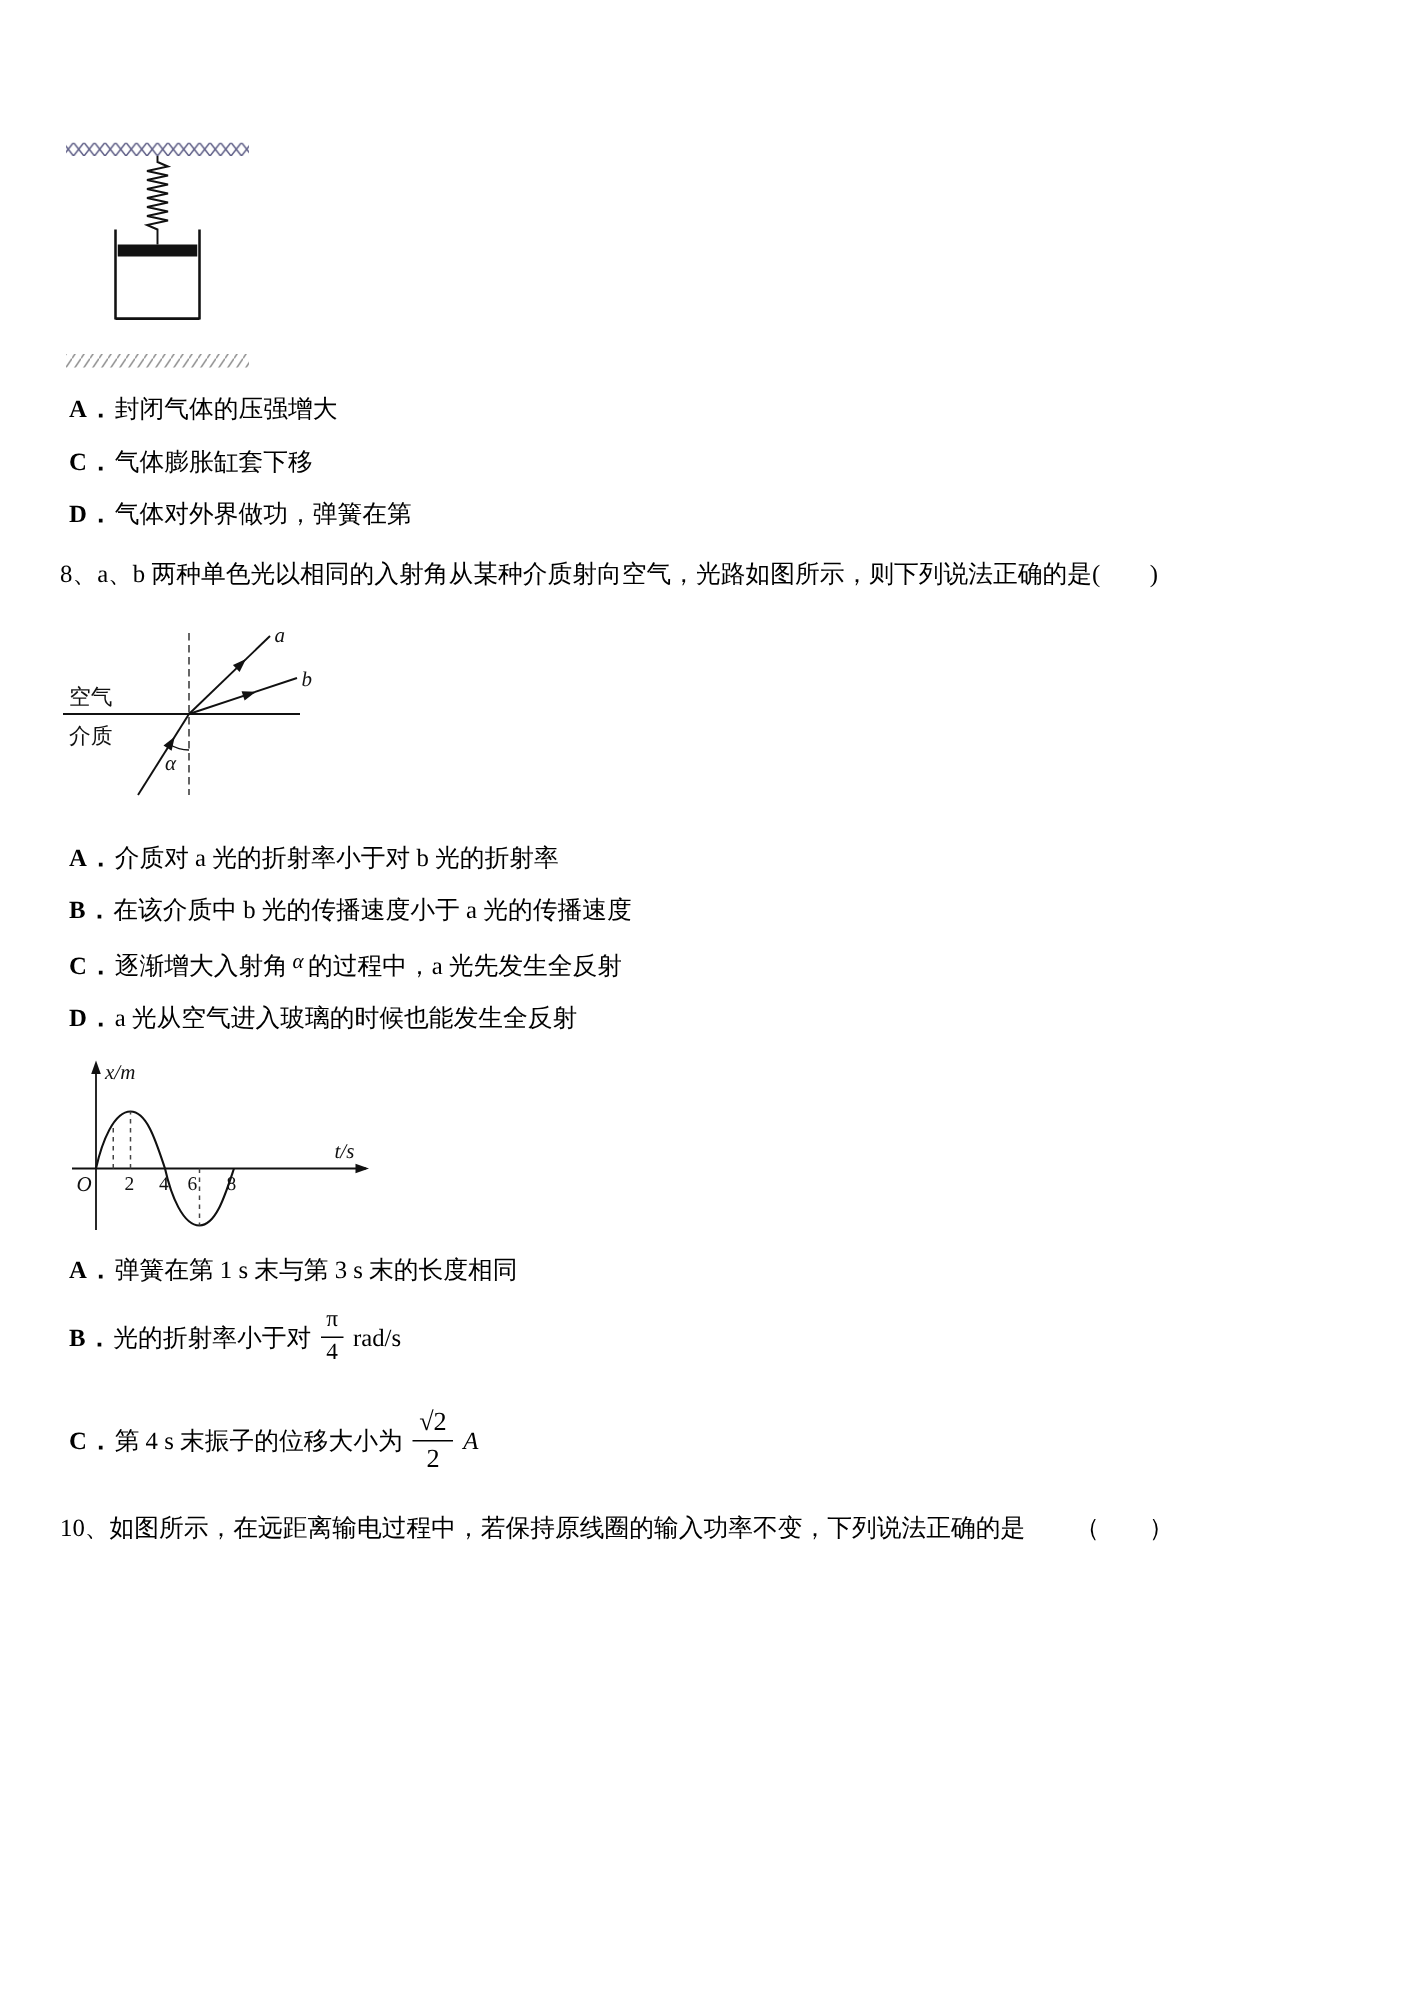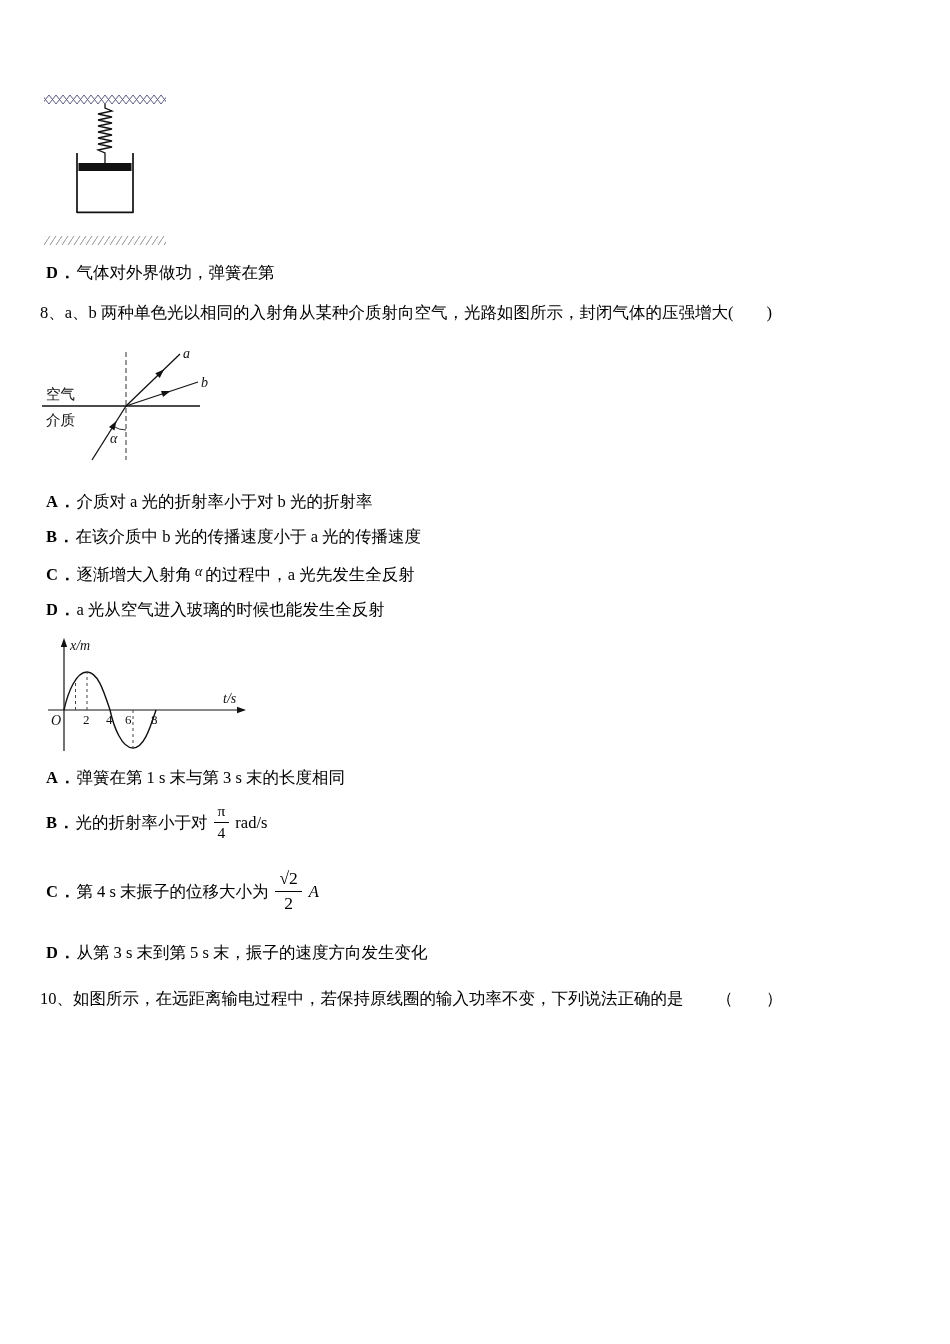--- a/index.html
+++ b/index.html
@@ -48,24 +48,26 @@
       </pattern>
     </defs>
     <rect x="2" y="0" width="122" height="9" fill="url(#crosshatch)"></rect>
     <path d="M63,9 V13 L70,16 L56,19 L70,22 L56,25 L70,28 L56,31 L70,34 L56,37 L70,40 L56,43 L70,46 L56,49 L70,52 L56,55 L63,58 V68" fill="none" stroke="#111" stroke-width="1.3"></path>
     <path d="M35,58 V118 M91,58 V118 M35,117.4 H91" fill="none" stroke="#111" stroke-width="1.7"></path>
     <rect x="36.5" y="68" width="53" height="8" fill="#111"></rect>
     <rect x="2" y="141" width="122" height="9" fill="url(#diaghatch)"></rect>
   </svg>
 
   <div class="opts">
+    <div class="opt"><b class="opt-label">A．</b><span>封闭气体的压强增大</span></div>
+    <div class="opt"><b class="opt-label">C．</b><span>气体膨胀缸套下移</span></div>
     <div class="opt"><b class="opt-label">D．</b><span>气体对外界做功，弹簧在第</span></div>
   </div>
 
-  <p class="stem"><span>8、</span><span>a、b 两种单色光以相同的入射角从某种介质射向空气，光路如图所示，封闭气体的压强增大(        )</span></p>
+  <p class="stem"><span>8、</span><span>a、b 两种单色光以相同的入射角从某种介质射向空气，光路如图所示，则下列说法正确的是(        )</span></p>
 
   <svg class="fig fig-q8" width="175" height="120" viewBox="0 0 175 120">
     <line x1="2" y1="60" x2="160" y2="60" stroke="#111" stroke-width="1.4"></line>
     <line x1="86" y1="6" x2="86" y2="114" stroke="#333" stroke-width="1" stroke-dasharray="5,3"></line>
     <line x1="86" y1="60" x2="140" y2="8" stroke="#111" stroke-width="1.3"></line>
     <polygon points="0,0 -9,3.2 -9,-3.2" transform="translate(124,23.4) rotate(-43.9)" fill="#111"></polygon>
     <line x1="86" y1="60" x2="158" y2="36" stroke="#111" stroke-width="1.3"></line>
     <polygon points="0,0 -9,3.2 -9,-3.2" transform="translate(130.6,45.1) rotate(-18.4)" fill="#111"></polygon>
     <line x1="52" y1="114" x2="86" y2="60" stroke="#111" stroke-width="1.3"></line>
     <polygon points="0,0 -9,3.2 -9,-3.2" transform="translate(76.5,75.1) rotate(-57.8)" fill="#111"></polygon>
@@ -104,18 +106,17 @@
   </svg>
 
   <div class="opts">
     <div class="opt"><b class="opt-label">A．</b><span>弹簧在第 1 s 末与第 3 s 末的长度相同</span></div>
     <div class="opt opt-flex mt8">
       <b class="opt-label">B．</b><span>光的折射率小于对</span><span class="frac"><span class="num">π</span><span class="den">4</span></span><span>rad/s</span>
     </div>
     <div class="opt opt-flex mt24">
       <b class="opt-label">C．</b><span>第 4 s 末振子的位移大小为</span><span class="frac frac-lg"><span class="num">√2</span><span class="den">2</span></span><span class="it">A</span>
     </div>
-    <div class="opt mt26"><b class="opt-label">D．</b><span>从第 3 s 末到第 5 s 末，振子的速度方向发生变化</span></div>
   </div>
 
   <p class="stem stem-q10"><span>10、</span><span>如图所示，在远距离输电过程中，若保持原线圈的输入功率不变，下列说法正确的是　　（　　）</span></p>
 
 </div>
 
 </body></html>

